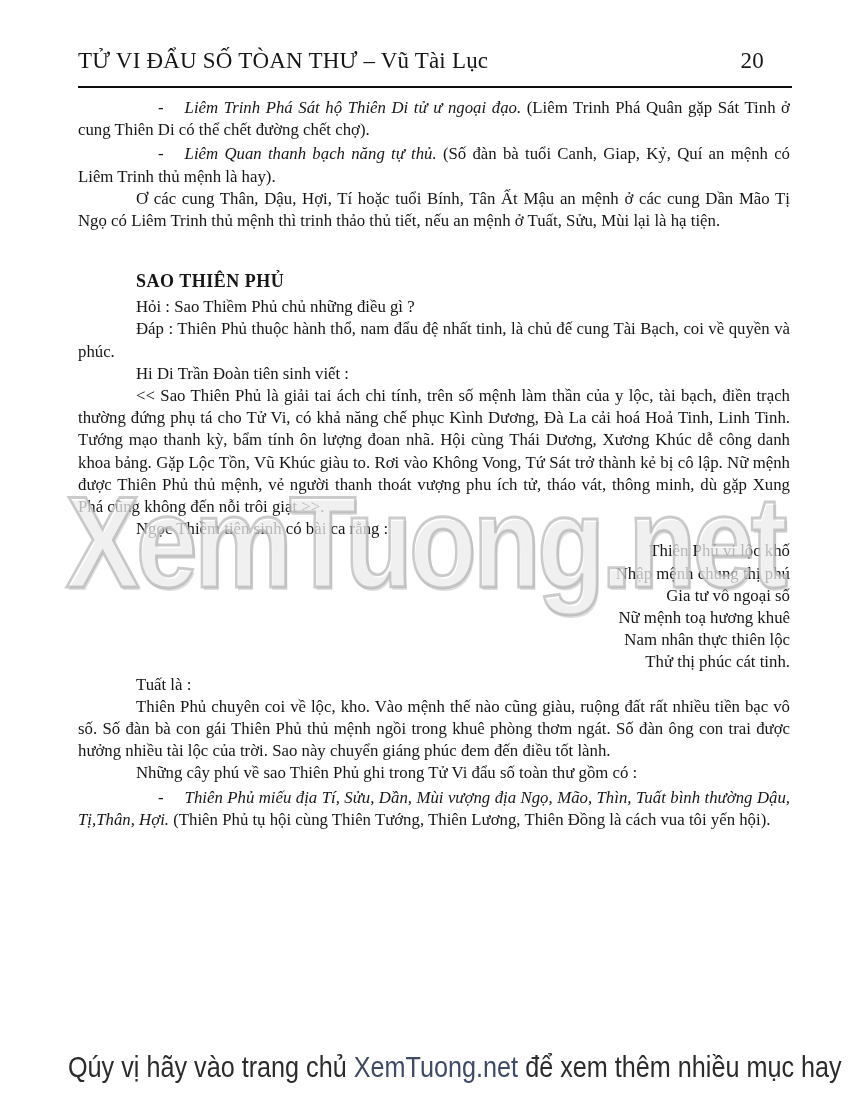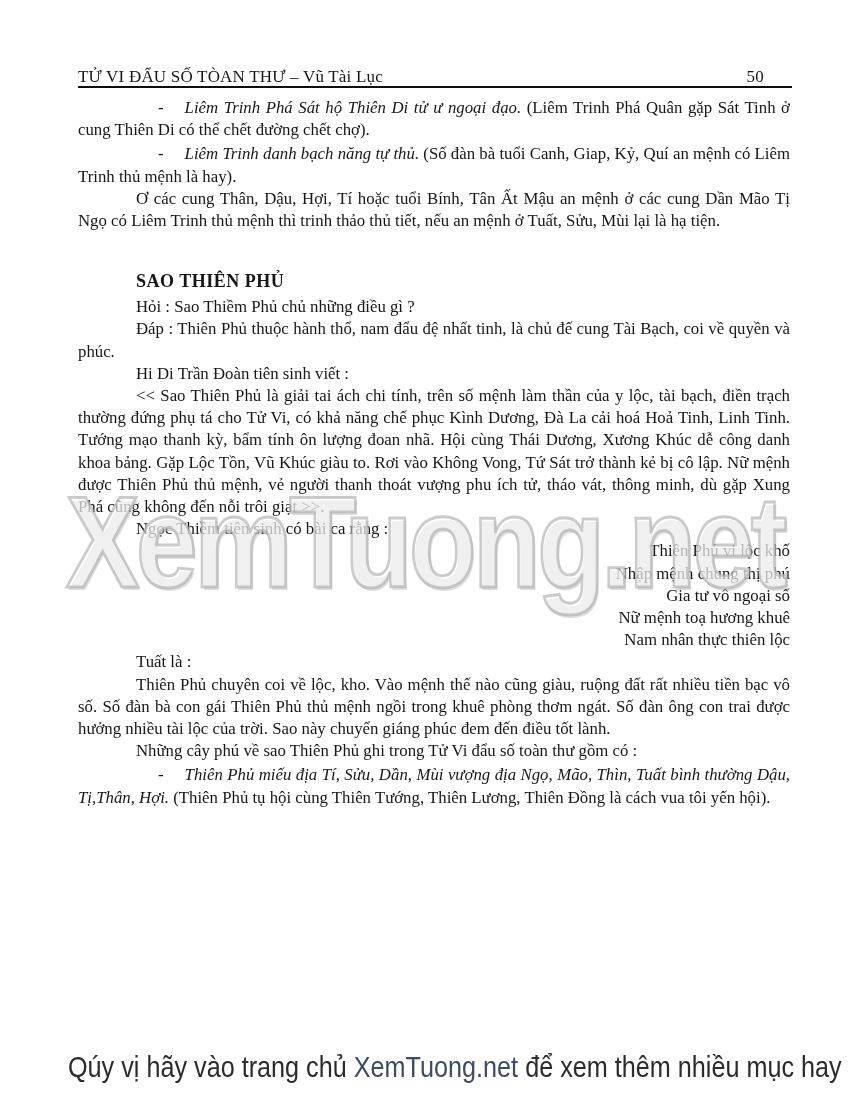--- a/index.html
+++ b/index.html
@@ -15,23 +15,22 @@
   }
   
   .hdr {
     position: absolute;
     left: 78px;
     right: 60px;
     top: 48px;
     display: flex;
     justify-content: space-between;
     align-items: flex-end;
-    font-size: 17px;
+    font-size: 23px;
     letter-spacing: 0.2px;
-    margin-top: 19px;
   }
   .hdr .pagenum { padding-right: 26px; }
   .rule {
     position: absolute;
     left: 78px;
     width: 714px;
     top: 86px;
     border-top: 2px solid #0d0d0d;
   }
   
@@ -98,47 +97,48 @@
   }
   .ftr .brand { color: #3e4a66; }
 </style>
 </head>
 <body>
 
 <div class="page">
 
   <div class="hdr">
     <span>TỬ VI ĐẨU SỐ TÒAN THƯ – Vũ Tài Lục</span>
-    <span class="pagenum">50</span>
+    <span class="pagenum">20</span>
   </div>
   <div class="rule"></div>
 
   <div class="body-col">
 
     <p class="list-item"><span>-</span><span class="dash-gap"></span><span class="lead-it">Liêm Trinh Phá Sát hộ Thiên Di tử ư ngoại đạo.</span><span> (Liêm Trinh Phá Quân gặp Sát Tinh ở cung Thiên Di có thể chết đường chết chợ).</span></p>
 
 
-    <p class="list-item"><span>-</span><span class="dash-gap"></span><span class="lead-it">Liêm Trinh danh bạch năng tự thủ.</span><span> (Số đàn bà tuổi Canh, Giap, Kỷ, Quí an mệnh có Liêm Trinh thủ mệnh là hay).</span></p>
+    <p class="list-item"><span>-</span><span class="dash-gap"></span><span class="lead-it">Liêm Quan thanh bạch năng tự thủ.</span><span> (Số đàn bà tuổi Canh, Giap, Kỷ, Quí an mệnh có Liêm Trinh thủ mệnh là hay).</span></p>
 
     <p>Ơ các cung Thân, Dậu, Hợi, Tí hoặc tuổi Bính, Tân Ất Mậu an mệnh ở các cung Dần Mão Tị Ngọ có Liêm Trinh thủ mệnh thì trinh thảo thủ tiết, nếu an mệnh ở Tuất, Sửu, Mùi lại là hạ tiện.</p>
 
     <div class="sec-heading">SAO THIÊN PHỦ</div>
 
     <p class="q">Hỏi : Sao Thiềm Phủ chủ những điều gì ?</p>
     <p class="a">Đáp : Thiên Phủ thuộc hành thổ, nam đẩu đệ nhất tinh, là chủ đế cung Tài Bạch, coi về quyền và phúc.</p>
     <p class="hi-di">Hi Di Trần Đoàn tiên sinh viết :</p>
     <p>&lt;&lt; Sao Thiên Phủ là giải tai ách chi tính, trên số mệnh làm thần của y lộc, tài bạch, điền trạch thường đứng phụ tá cho Tử Vi, có khả năng chế phục Kình Dương, Đà La cải hoá Hoả Tinh, Linh Tinh. Tướng mạo thanh kỳ, bẩm tính ôn lượng đoan nhã. Hội cùng Thái Dương, Xương Khúc dễ công danh khoa bảng. Gặp Lộc Tồn, Vũ Khúc giàu to. Rơi vào Không Vong, Tứ Sát trở thành kẻ bị cô lập. Nữ mệnh được Thiên Phủ thủ mệnh, vẻ người thanh thoát vượng phu ích tử, tháo vát, thông minh, dù gặp Xung Phá cũng không đến nỗi trôi giạt &gt;&gt;.</p>
     <p>Ngọc Thiềm tiên sinh có bài ca rằng :</p>
 
     <div class="poem">
       <div>Thiên Phủ vi lộc khố</div>
       <div>Nhập mệnh chung thị phú</div>
       <div>Gia tư vô ngoại số</div>
       <div>Nữ mệnh toạ hương khuê</div>
       <div>Nam nhân thực thiên lộc</div>
+      <div>Thử thị phúc cát tinh.</div>
     </div>
 
     <p>Tuất là :</p>
     <p>Thiên Phủ chuyên coi về lộc, kho. Vào mệnh thế nào cũng giàu, ruộng đất rất nhiều tiền bạc vô số. Số đàn bà con gái Thiên Phủ thủ mệnh ngồi trong khuê phòng thơm ngát. Số đàn ông con trai được hưởng nhiều tài lộc của trời. Sao này chuyển giáng phúc đem đến điều tốt lành.</p>
     <p>Những cây phú về sao Thiên Phủ ghi trong Tử Vi đẩu số toàn thư gồm có :</p>
 
     <p class="list-item phu-item"><span>-</span><span class="dash-gap"></span><span class="lead-it">Thiên Phủ miếu địa Tí, Sửu, Dần, Mùi vượng địa Ngọ, Mão, Thìn, Tuất bình thường Dậu, Tị,Thân, Hợi.</span><span> (Thiên Phủ tụ hội cùng Thiên Tướng, Thiên Lương, Thiên Đồng là cách vua tôi yến hội).</span></p>
 
   </div>
 

